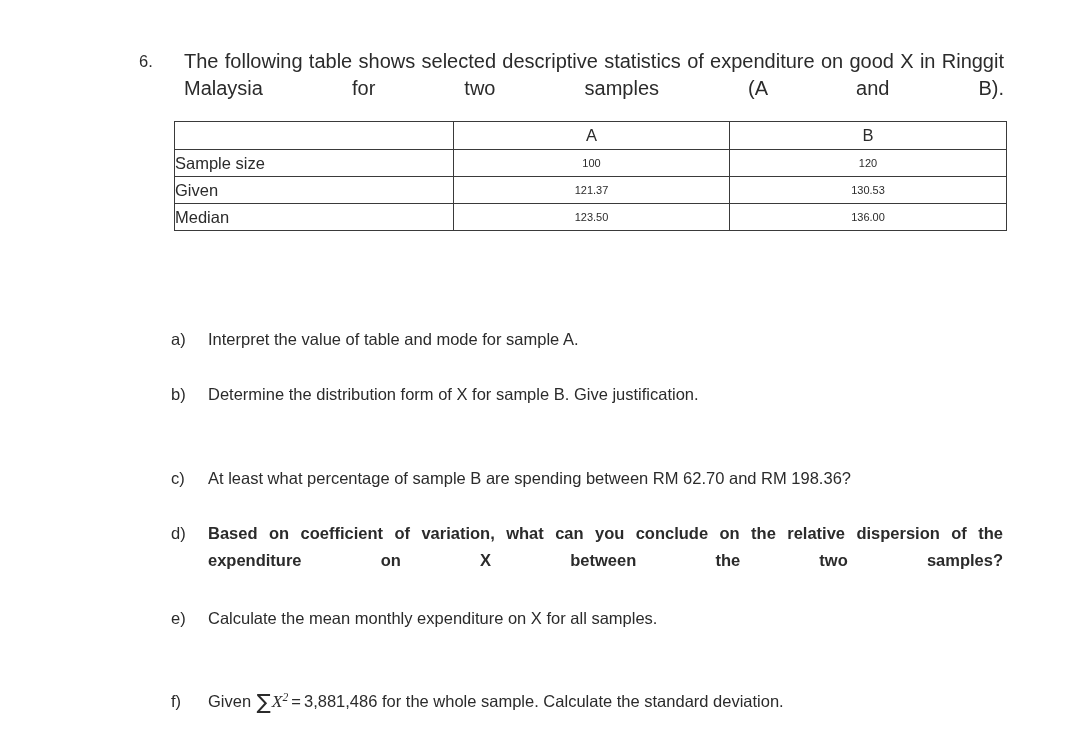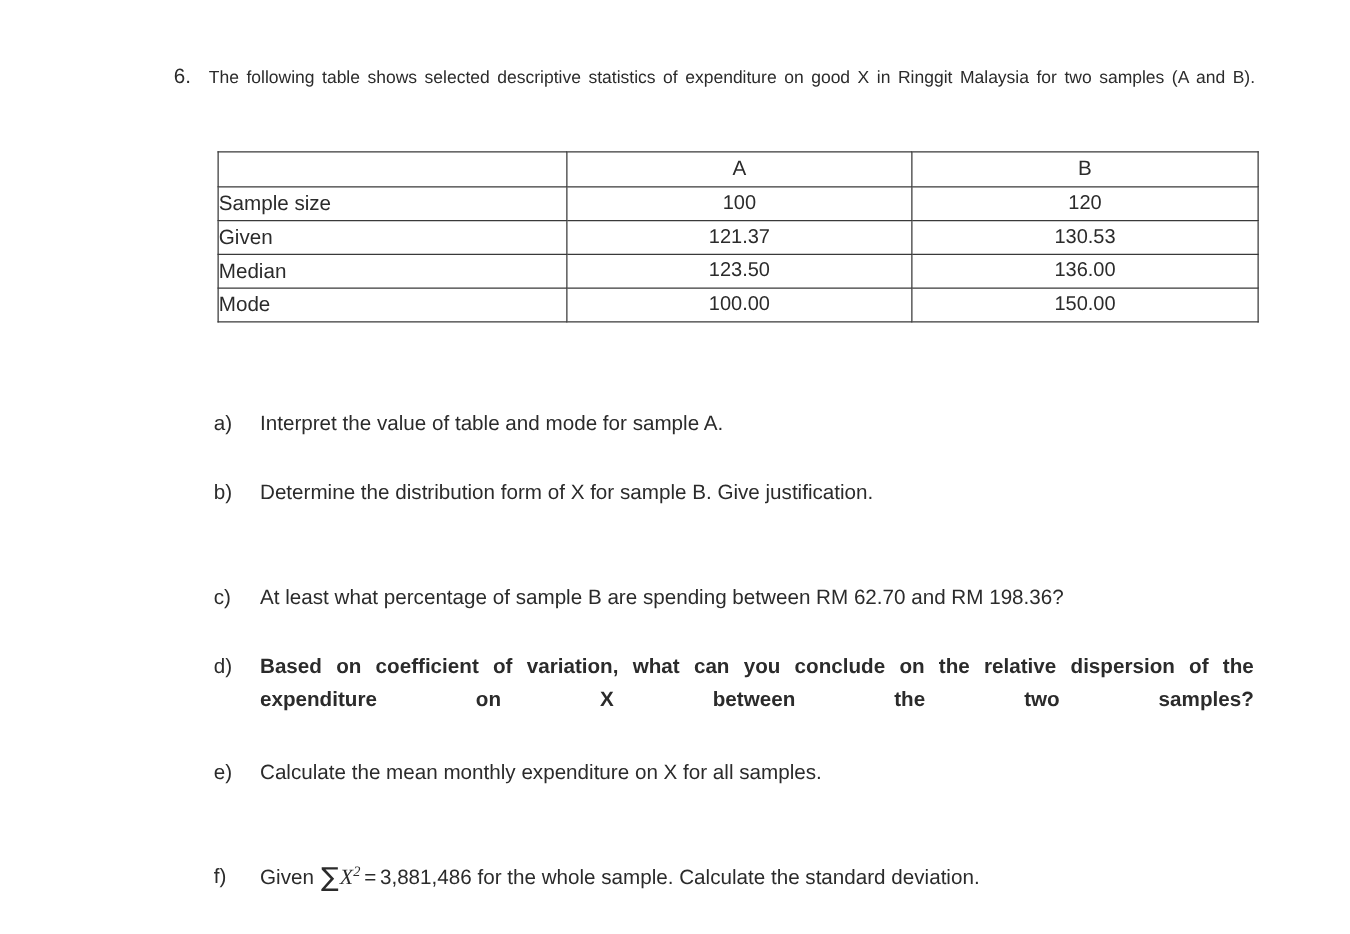--- a/index.html
+++ b/index.html
@@ -33,22 +33,22 @@
   .q-number {
     position: absolute;
     left: 0;
     top: 0;
     width: 30px;
     font-size: 16.5px;
     line-height: 27px;
     text-align: left;
   }
   .q-text {
-    margin-left: 28px;
-    font-size: 14px;
+    margin-left: 45px;
+    font-size: 20px;
     line-height: 27px;
     text-align: justify;
     text-justify: inter-word;
   }
   .q-text::after {
     content: "";
     display: inline-block;
     width: 100%;
   }
 
@@ -83,21 +83,21 @@
   th.col-a-head { width: 275px; }
   th.col-b-head { width: 276px; }
 
   td.row-label {
     text-align: left;
     padding-left: 7px;
     font-size: 16.5px;
   }
   td.cell-value {
     text-align: center;
-    font-size: 16px;
+    font-size: 11px;
   }
 
   
   .subitem {
     position: absolute;
     width: 832px;
     left: 171px;
   }
   .sub-label {
     position: absolute;
@@ -183,25 +183,20 @@
         <tr>
           <td class="row-label">Given</td>
           <td class="cell-value">121.37</td>
           <td class="cell-value">130.53</td>
         </tr>
         <tr>
           <td class="row-label">Median</td>
           <td class="cell-value">123.50</td>
           <td class="cell-value">136.00</td>
         </tr>
-        <tr>
-          <td class="row-label">Mode</td>
-          <td class="cell-value">100.00</td>
-          <td class="cell-value">150.00</td>
-        </tr>
       </tbody>
     </table>
   </div>
 
   <div class="subitem item-a">
     <span class="sub-label">a)</span>
     <div class="sub-text">Interpret the value of table and mode for sample A.</div>
   </div>
 
   <div class="subitem item-b">

